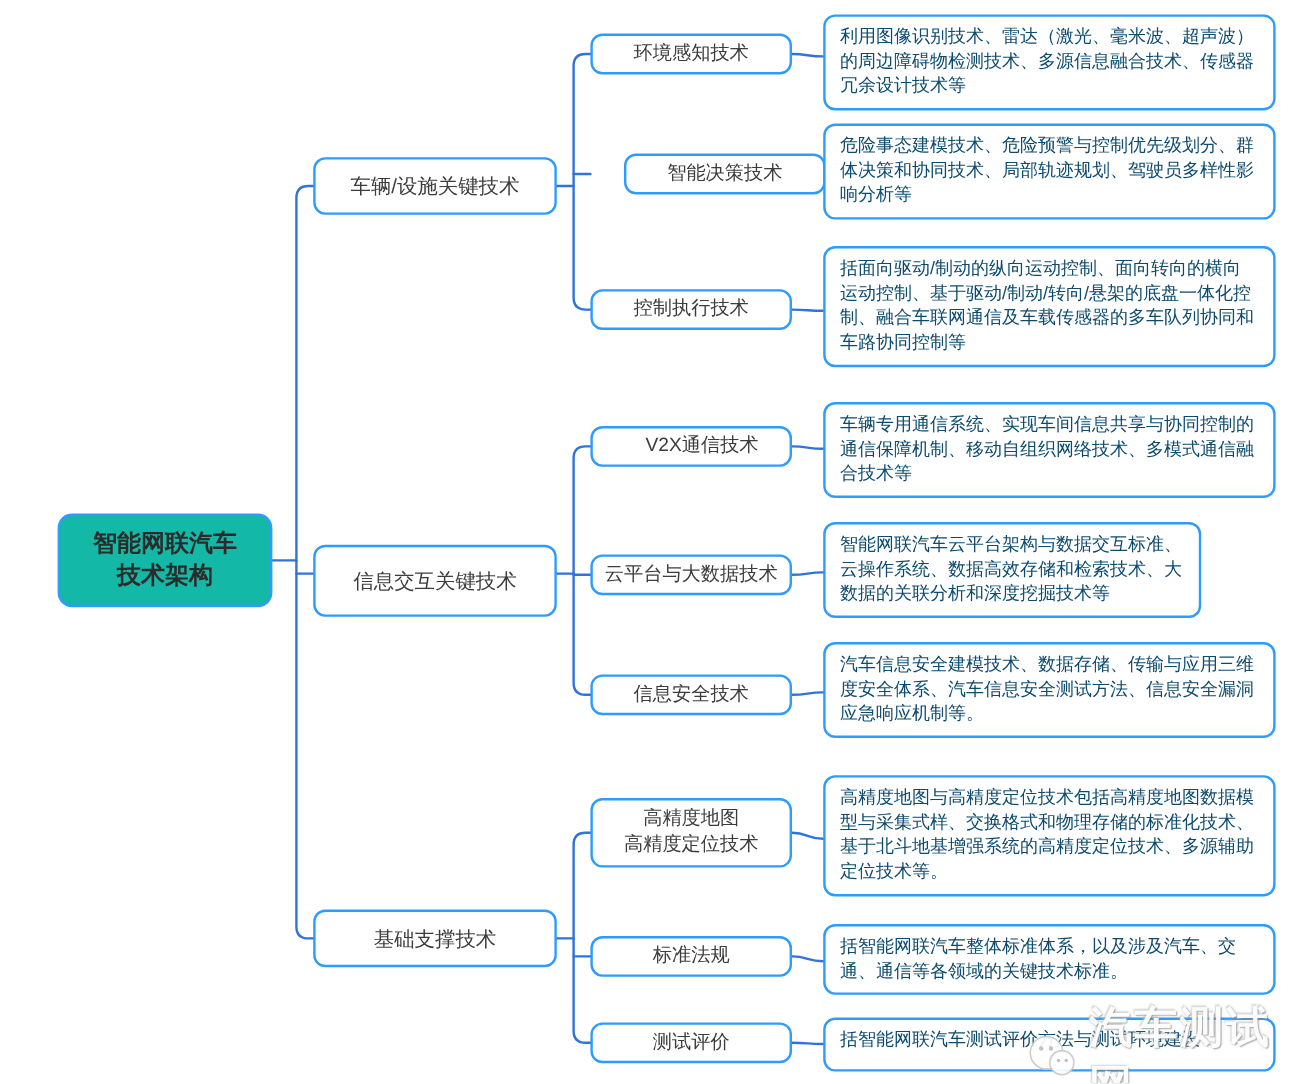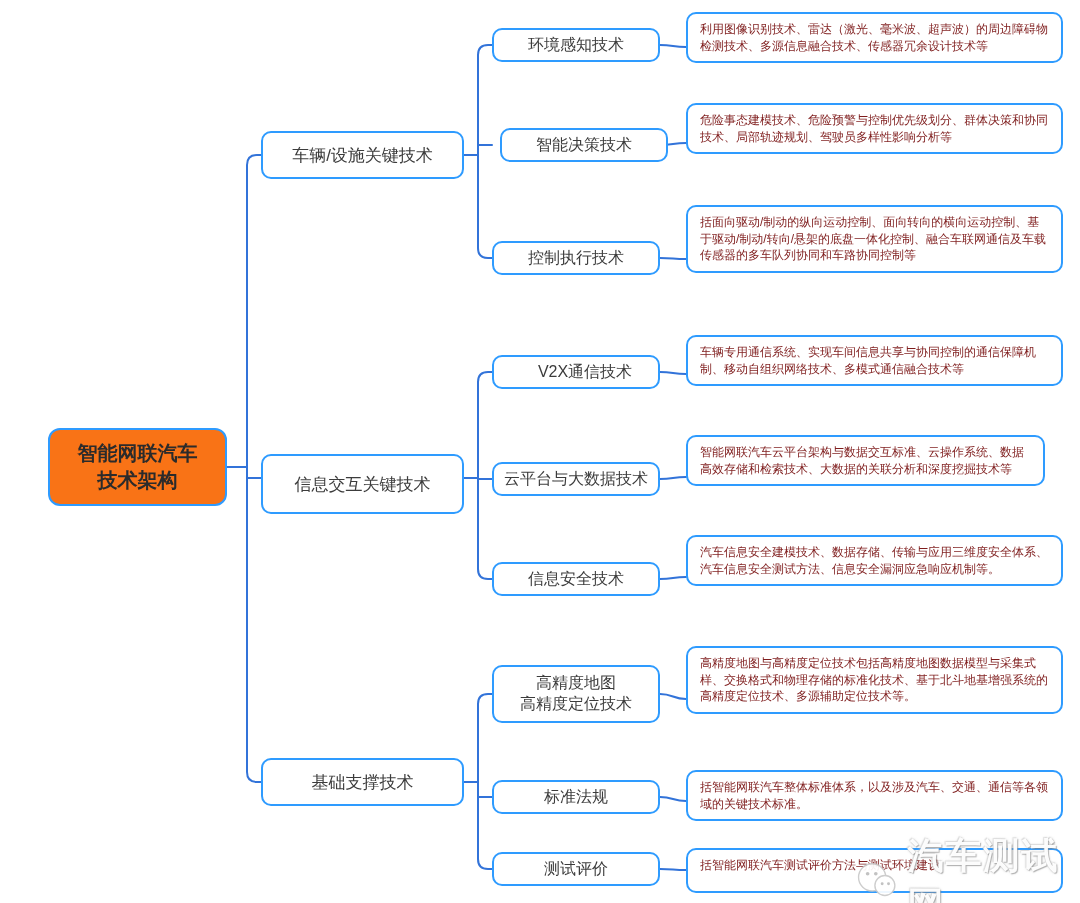--- a/index.html
+++ b/index.html
@@ -2,25 +2,25 @@
 <html><head>
 <meta charset="utf-8">
 <style>
   html,body{margin:0;padding:0;background:#ffffff;}
   body{font-family:"Liberation Sans","DejaVu Sans",sans-serif;}
   #stage{position:relative;width:1080px;height:903px;background:#ffffff;overflow:hidden;}
   #wires{position:absolute;left:0;top:0;z-index:0;}
   .node{position:absolute;box-sizing:border-box;z-index:1;background:#ffffff;
         border:2px solid #2e9bff;display:flex;align-items:center;justify-content:center;
         color:#3c3c3c;text-align:center;}
-  .root{background:#f97316;border-radius:12px;font-size:20px;font-weight:bold;
+  .root{background:#14b8a6;border-radius:12px;font-size:20px;font-weight:bold;
         color:#2b2b2b;line-height:1.35;white-space:pre-line;}
   .branch{border-radius:10px;font-size:17px;}
   .sub{border-radius:10px;font-size:16px;white-space:pre-line;line-height:1.3;}
-  .desc{border-radius:10px;font-size:12px;line-height:1.38;color:#7f1d1d;
+  .desc{border-radius:10px;font-size:15px;line-height:1.38;color:#0c4a6e;
         justify-content:flex-start;text-align:left;align-items:flex-start;
         padding:7px 12px;display:block;}
   .watermark{position:absolute;z-index:2;display:flex;align-items:center;}
   .wm-text{font-size:36px;font-weight:bold;color:rgba(255,255,255,0.96);
            letter-spacing:2px;
            text-shadow:1px 1px 1px rgba(120,120,120,0.55),-1px -1px 1px rgba(190,190,190,0.45),0 0 3px rgba(160,160,160,0.4);}
   .wm-logo{margin-right:8px;opacity:0.92;}
 </style>
 </head>
 <body>
@@ -57,35 +57,35 @@
   </svg>
 
   <div class="node root" style="left:48px;top:428px;width:179px;height:78px;">智能网联汽车
 技术架构</div>
 
   <div class="node branch" style="left:261px;top:131px;width:203px;height:48px;">车辆/设施关键技术</div>
   <div class="node branch" style="left:261px;top:454px;width:203px;height:60px;">信息交互关键技术</div>
   <div class="node branch" style="left:261px;top:758px;width:203px;height:48px;">基础支撑技术</div>
 
   <div class="node sub" style="left:492px;top:28px;width:168px;height:34px;">环境感知技术</div>
-  <div class="node sub" style="left:500px;top:128px;width:168px;height:34px;">智能决策技术</div>
+  <div class="node sub" style="left:520px;top:128px;width:168px;height:34px;">智能决策技术</div>
   <div class="node sub" style="left:492px;top:241px;width:168px;height:34px;">控制执行技术</div>
   <div class="node sub" style="left:492px;top:355px;width:168px;height:34px;padding-left:18px;">V2X通信技术</div>
   <div class="node sub" style="left:492px;top:462px;width:168px;height:34px;">云平台与大数据技术</div>
   <div class="node sub" style="left:492px;top:562px;width:168px;height:34px;">信息安全技术</div>
   <div class="node sub" style="left:492px;top:665px;width:168px;height:58px;">高精度地图
 高精度定位技术</div>
   <div class="node sub" style="left:492px;top:780px;width:168px;height:34px;">标准法规</div>
   <div class="node sub" style="left:492px;top:852px;width:168px;height:34px;">测试评价</div>
 
   <div class="node desc" style="left:686px;top:12px;width:377px;">利用图像识别技术、雷达（激光、毫米波、超声波）的周边障碍物检测技术、多源信息融合技术、传感器冗余设计技术等</div>
   <div class="node desc" style="left:686px;top:103px;width:377px;">危险事态建模技术、危险预警与控制优先级划分、群体决策和协同技术、局部轨迹规划、驾驶员多样性影响分析等</div>
   <div class="node desc" style="left:686px;top:205px;width:377px;">括面向驱动/制动的纵向运动控制、面向转向的横向运动控制、基于驱动/制动/转向/悬架的底盘一体化控制、融合车联网通信及车载传感器的多车队列协同和车路协同控制等</div>
   <div class="node desc" style="left:686px;top:335px;width:377px;">车辆专用通信系统、实现车间信息共享与协同控制的通信保障机制、移动自组织网络技术、多模式通信融合技术等</div>
-  <div class="node desc" style="left:686px;top:435px;width:359px;">智能网联汽车云平台架构与数据交互标准、云操作系统、数据高效存储和检索技术、大数据的关联分析和深度挖掘技术等</div>
+  <div class="node desc" style="left:686px;top:435px;width:315px;">智能网联汽车云平台架构与数据交互标准、云操作系统、数据高效存储和检索技术、大数据的关联分析和深度挖掘技术等</div>
   <div class="node desc" style="left:686px;top:535px;width:377px;">汽车信息安全建模技术、数据存储、传输与应用三维度安全体系、汽车信息安全测试方法、信息安全漏洞应急响应机制等。</div>
   <div class="node desc" style="left:686px;top:646px;width:377px;">高精度地图与高精度定位技术包括高精度地图数据模型与采集式样、交换格式和物理存储的标准化技术、基于北斗地基增强系统的高精度定位技术、多源辅助定位技术等。</div>
   <div class="node desc" style="left:686px;top:770px;width:377px;">括智能网联汽车整体标准体系，以及涉及汽车、交通、通信等各领域的关键技术标准。</div>
   <div class="node desc" style="left:686px;top:848px;width:377px;height:45px;">括智能网联汽车测试评价方法与测试环境建设</div>
 
   <div class="watermark" style="left:854px;top:832px;">
     <svg class="wm-logo" width="50" height="48" viewBox="0 0 50 48">
       <circle cx="20" cy="20" r="15" fill="#ffffff" stroke="#c9c9c9" stroke-width="1.5"></circle>
       <circle cx="34" cy="29" r="11" fill="#ffffff" stroke="#c9c9c9" stroke-width="1.5"></circle>
       <circle cx="15" cy="16" r="2" fill="#bdbdbd"></circle>

